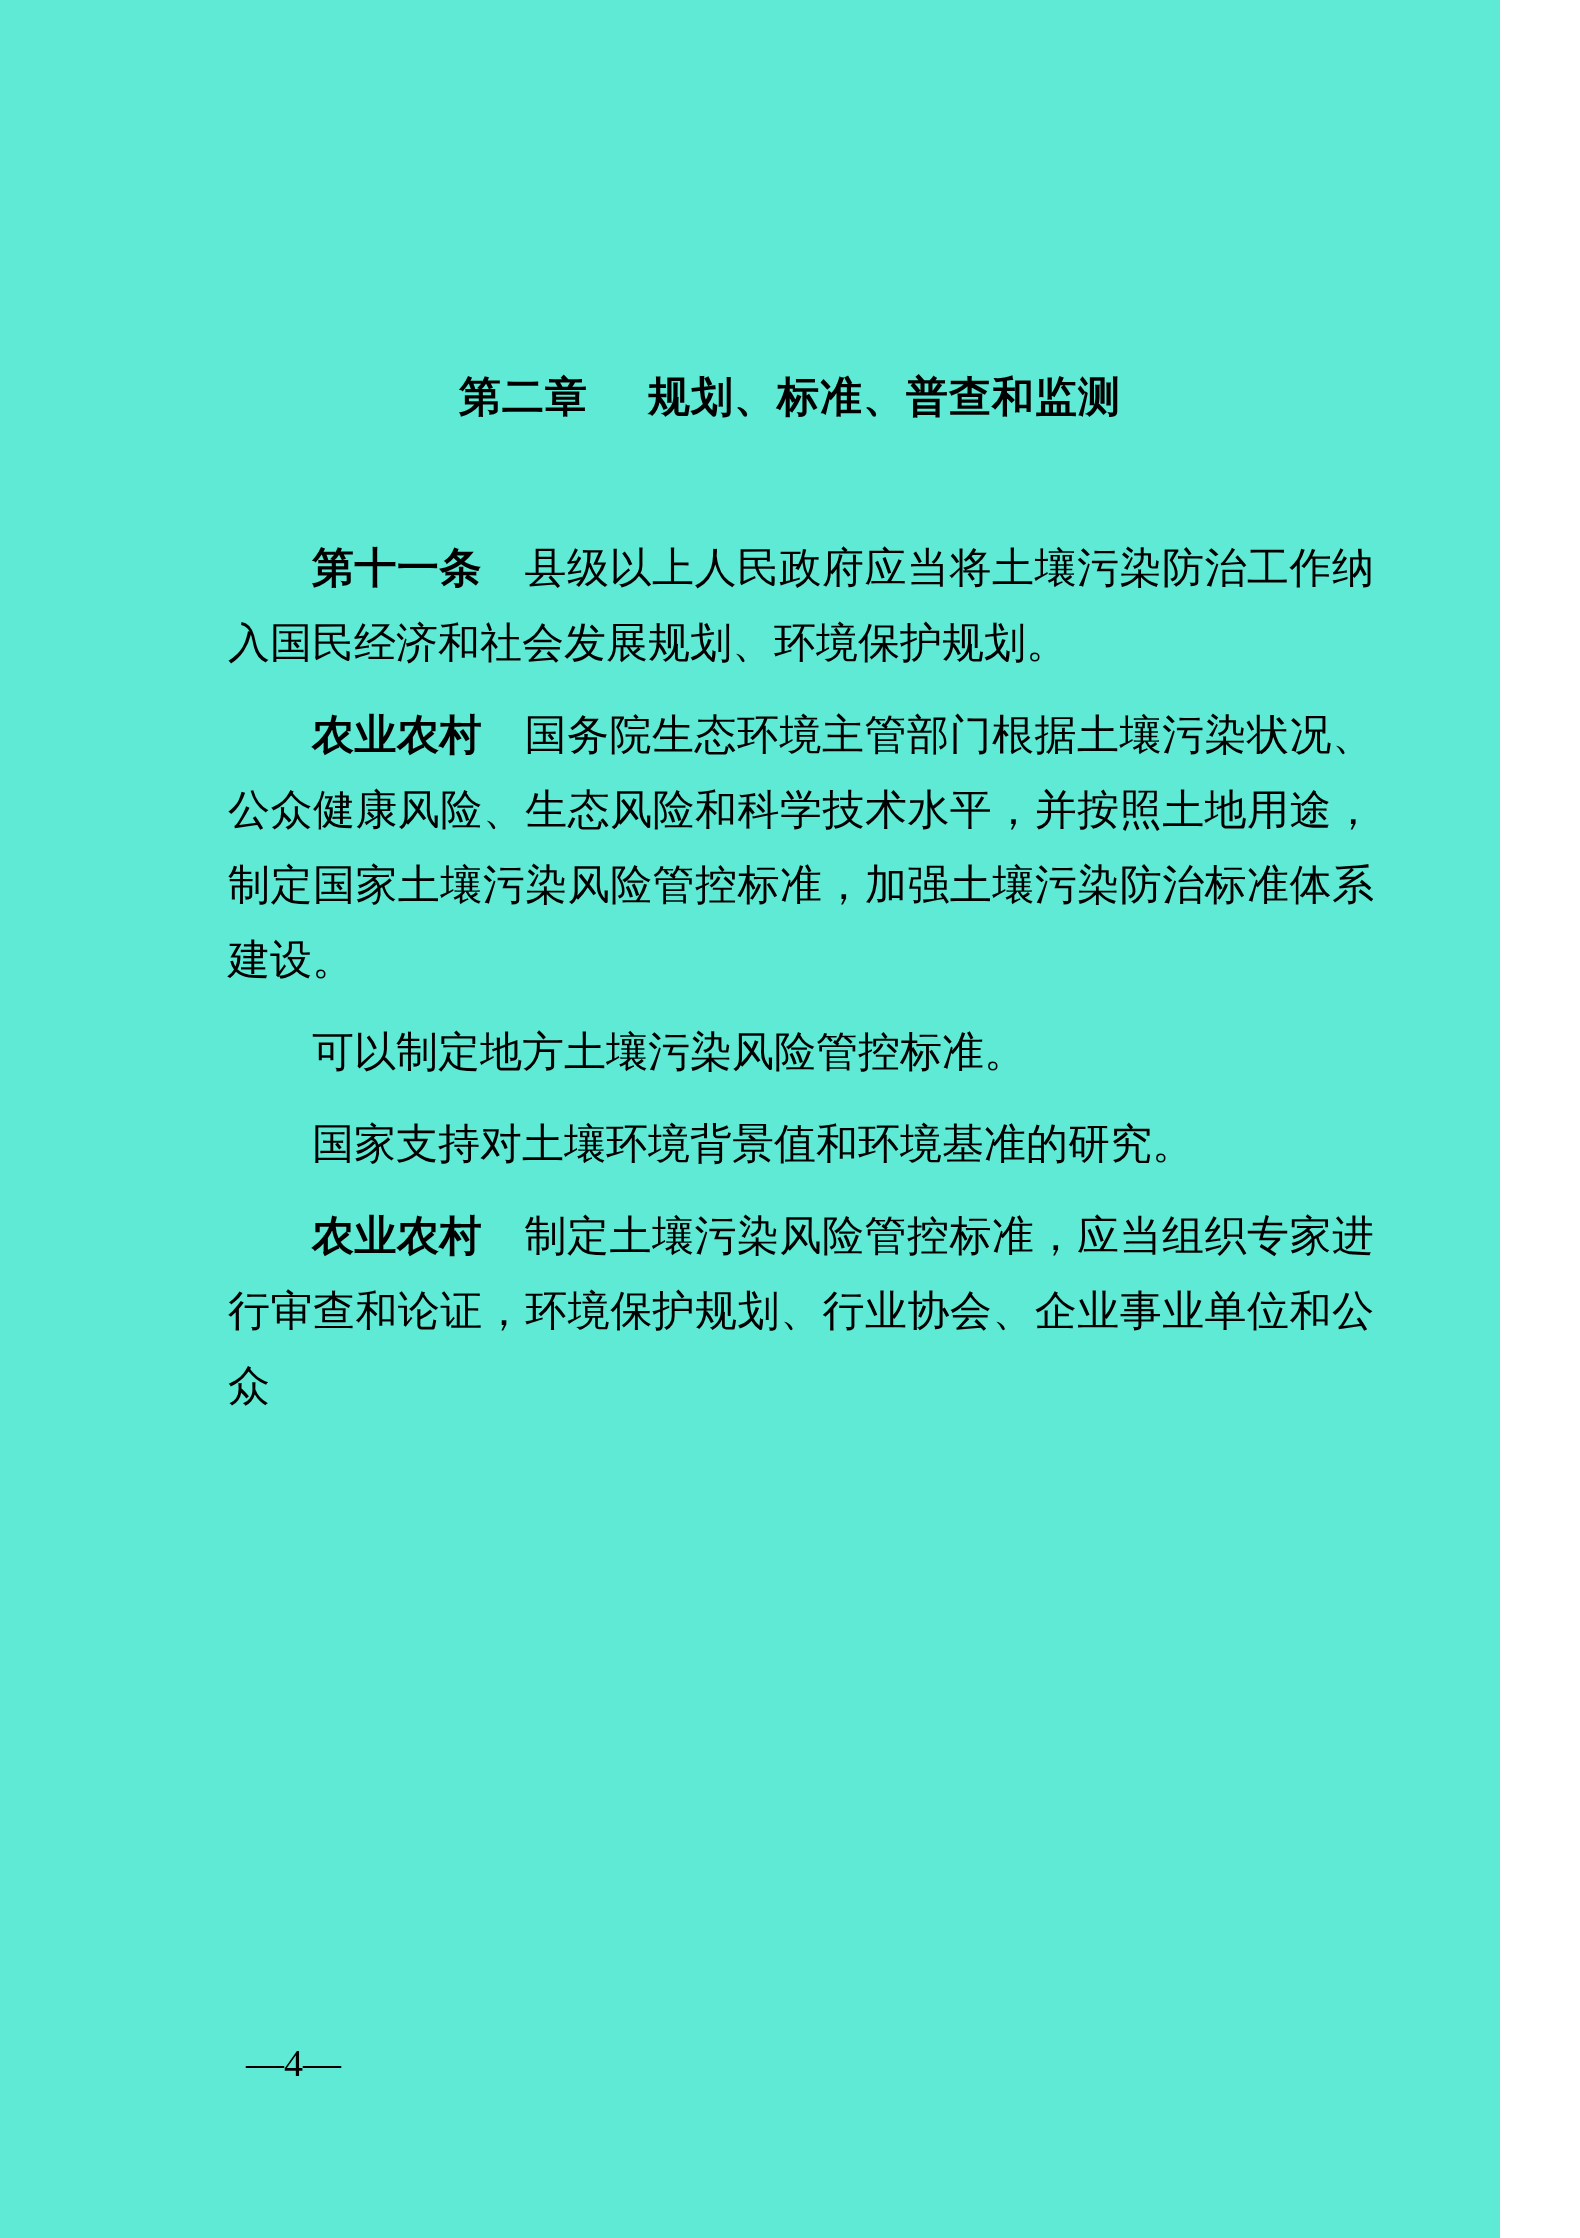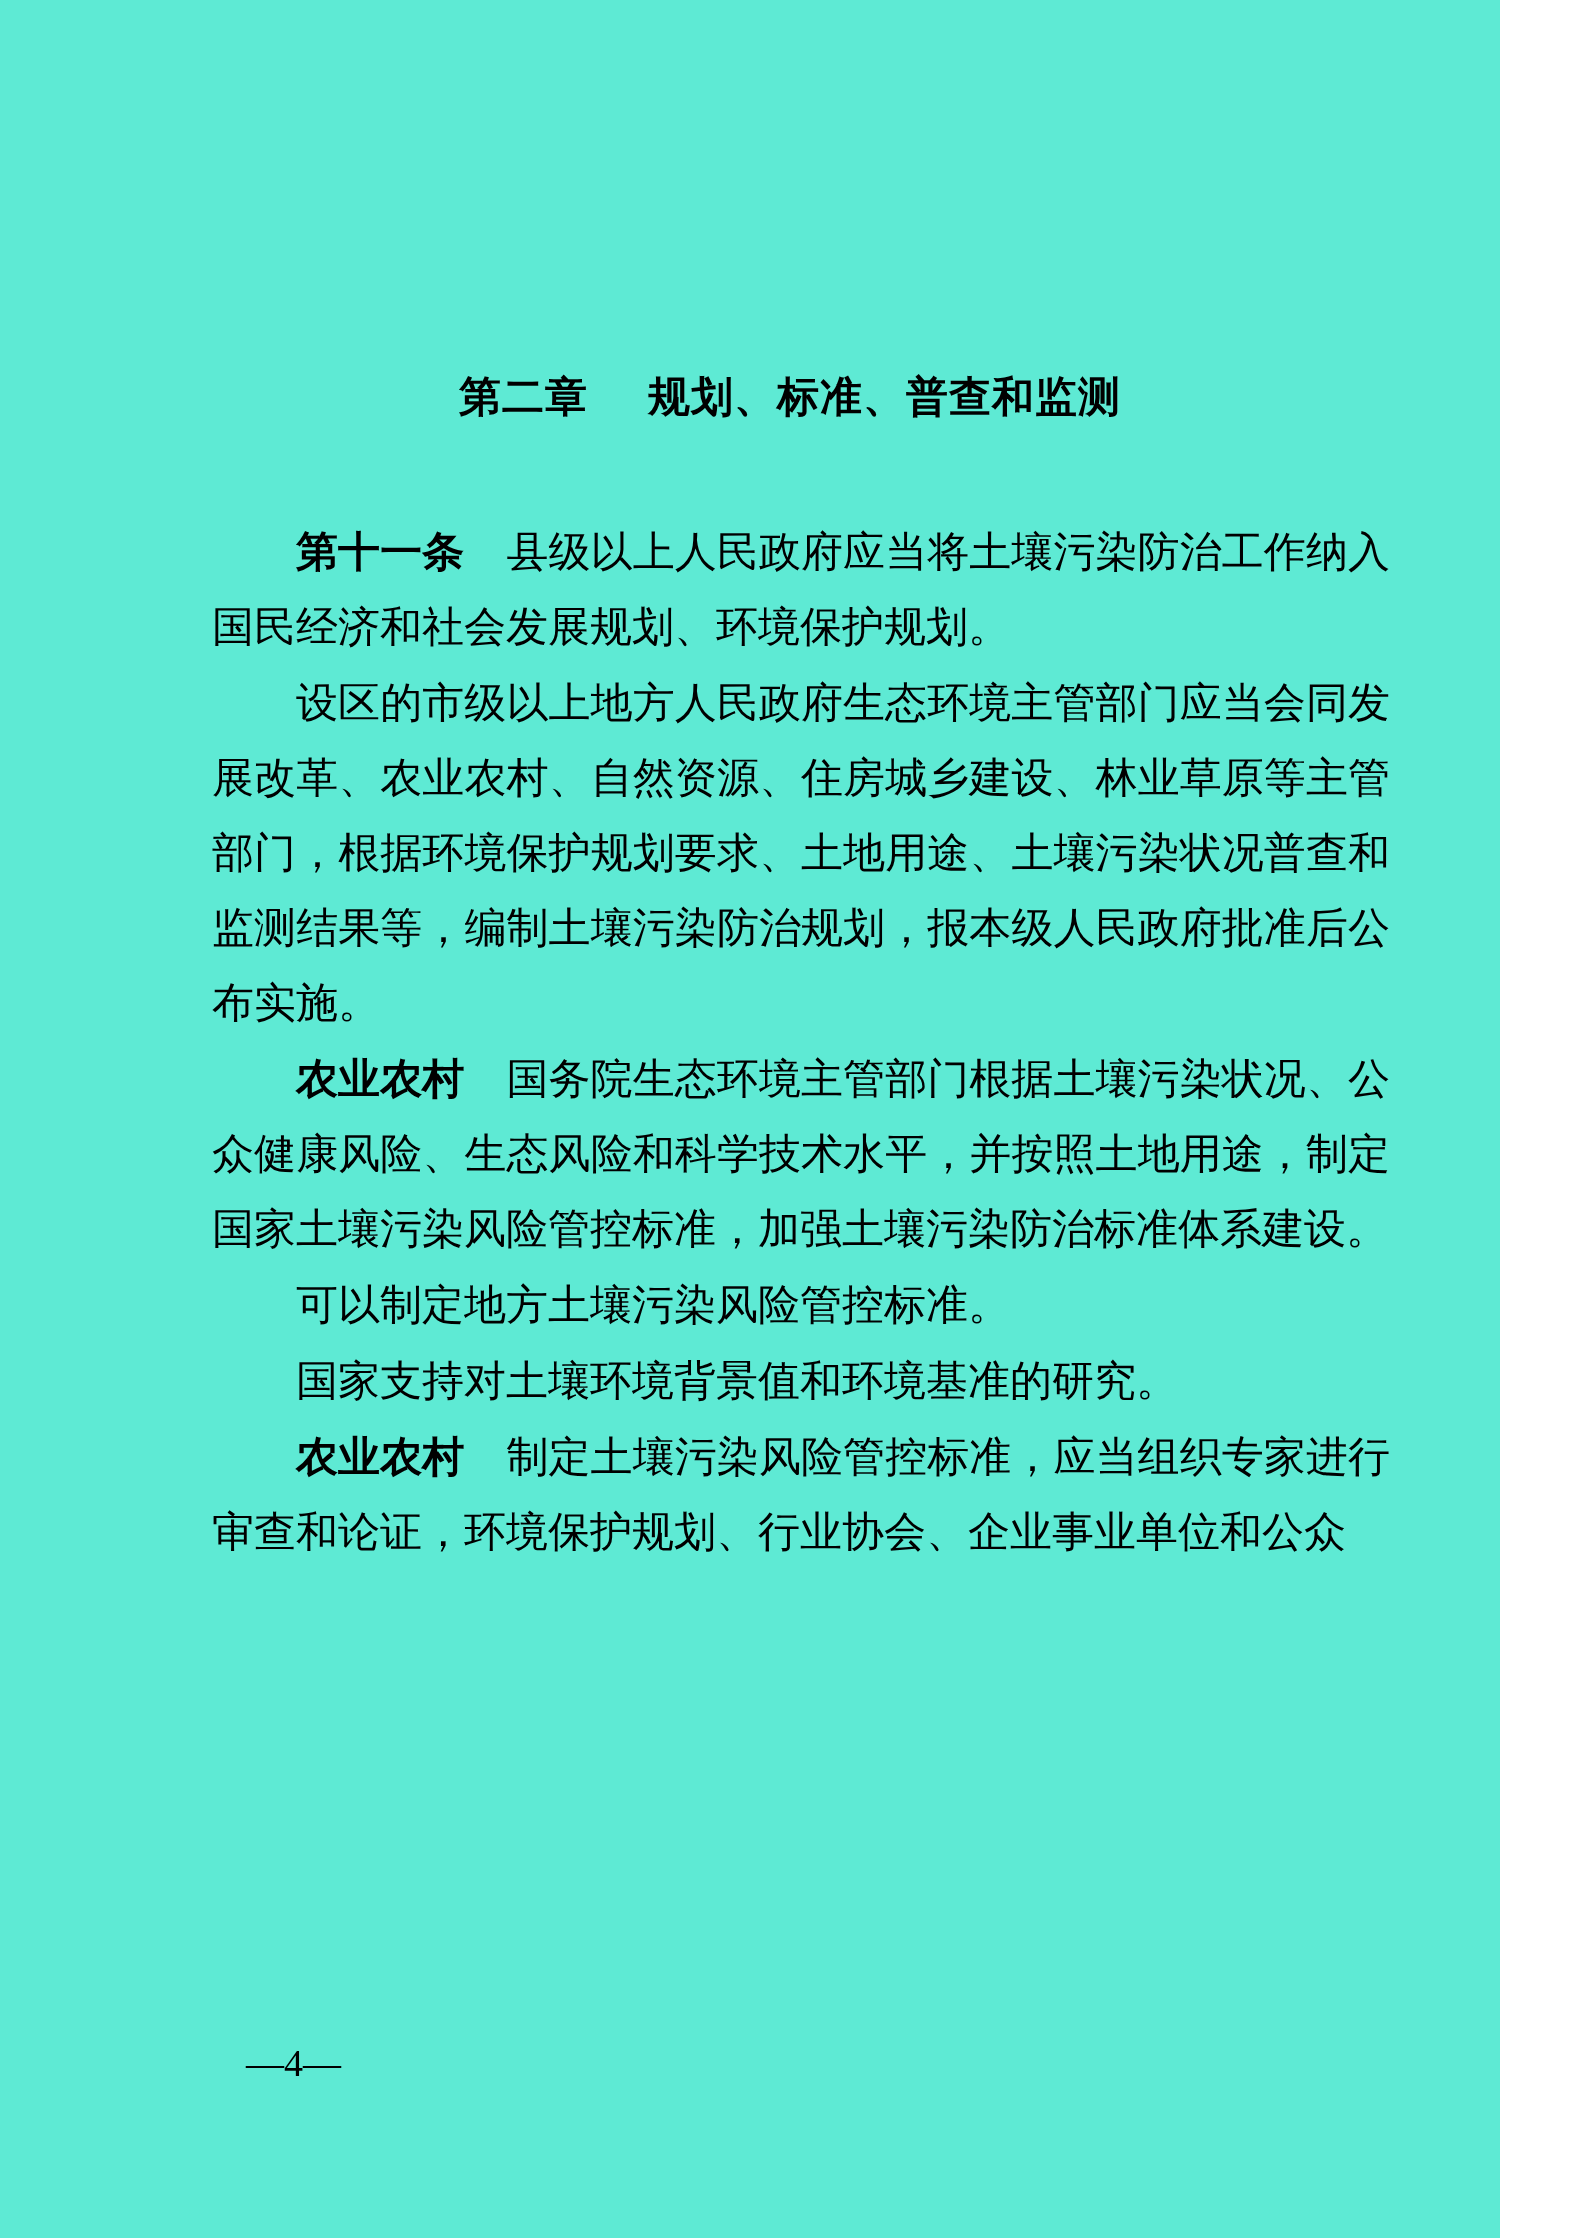--- a/index.html
+++ b/index.html
@@ -37,21 +37,21 @@
     top: 514px;
     left: 212px;
     width: 1178px;
     font-family: "Liberation Serif", "DejaVu Serif", serif;
     font-size: 42px;
     line-height: 75px;
     text-align: justify;
     text-align-last: left;
   }
   .body-text p {
-    margin: 0;
+    margin: 16px;
     padding: 0;
     text-indent: 2em;
   }
   .article-lead {
     font-family: "Liberation Sans", "DejaVu Sans", sans-serif;
     font-weight: bold;
   }
   .page-number {
     position: absolute;
     top: 2042px;
@@ -67,21 +67,20 @@
 <body>
 
 <div class="page">
 
   <div class="chapter-title">
     <span>第二章</span><span class="chapter-gap"></span><span>规划、标准、普查和监测</span>
   </div>
 
   <div class="body-text">
     <p><span class="article-lead">第十一条</span><span>　县级以上人民政府应当将土壤污染防治工作纳入国民经济和社会发展规划、环境保护规划。</span></p>
-    <p><span class="article-lead"></span><span>设区的市级以上地方人民政府生态环境主管部门应当会同发展改革、农业农村、自然资源、住房城乡建设、林业草原等主管部门，根据环境保护规划要求、土地用途、土壤污染状况普查和监测结果等，编制土壤污染防治规划，报本级人民政府批准后公布实施。</span></p>
     <p><span class="article-lead">农业农村</span><span>　国务院生态环境主管部门根据土壤污染状况、公众健康风险、生态风险和科学技术水平，并按照土地用途，制定国家土壤污染风险管控标准，加强土壤污染防治标准体系建设。</span></p>
     <p><span class="article-lead"></span><span>可以制定地方土壤污染风险管控标准。</span></p>
     <p><span class="article-lead"></span><span>国家支持对土壤环境背景值和环境基准的研究。</span></p>
     <p><span class="article-lead">农业农村</span><span>　制定土壤污染风险管控标准，应当组织专家进行审查和论证，环境保护规划、行业协会、企业事业单位和公众</span></p>
   </div>
 
   <div class="page-number">—4—</div>
 
 </div>
 

